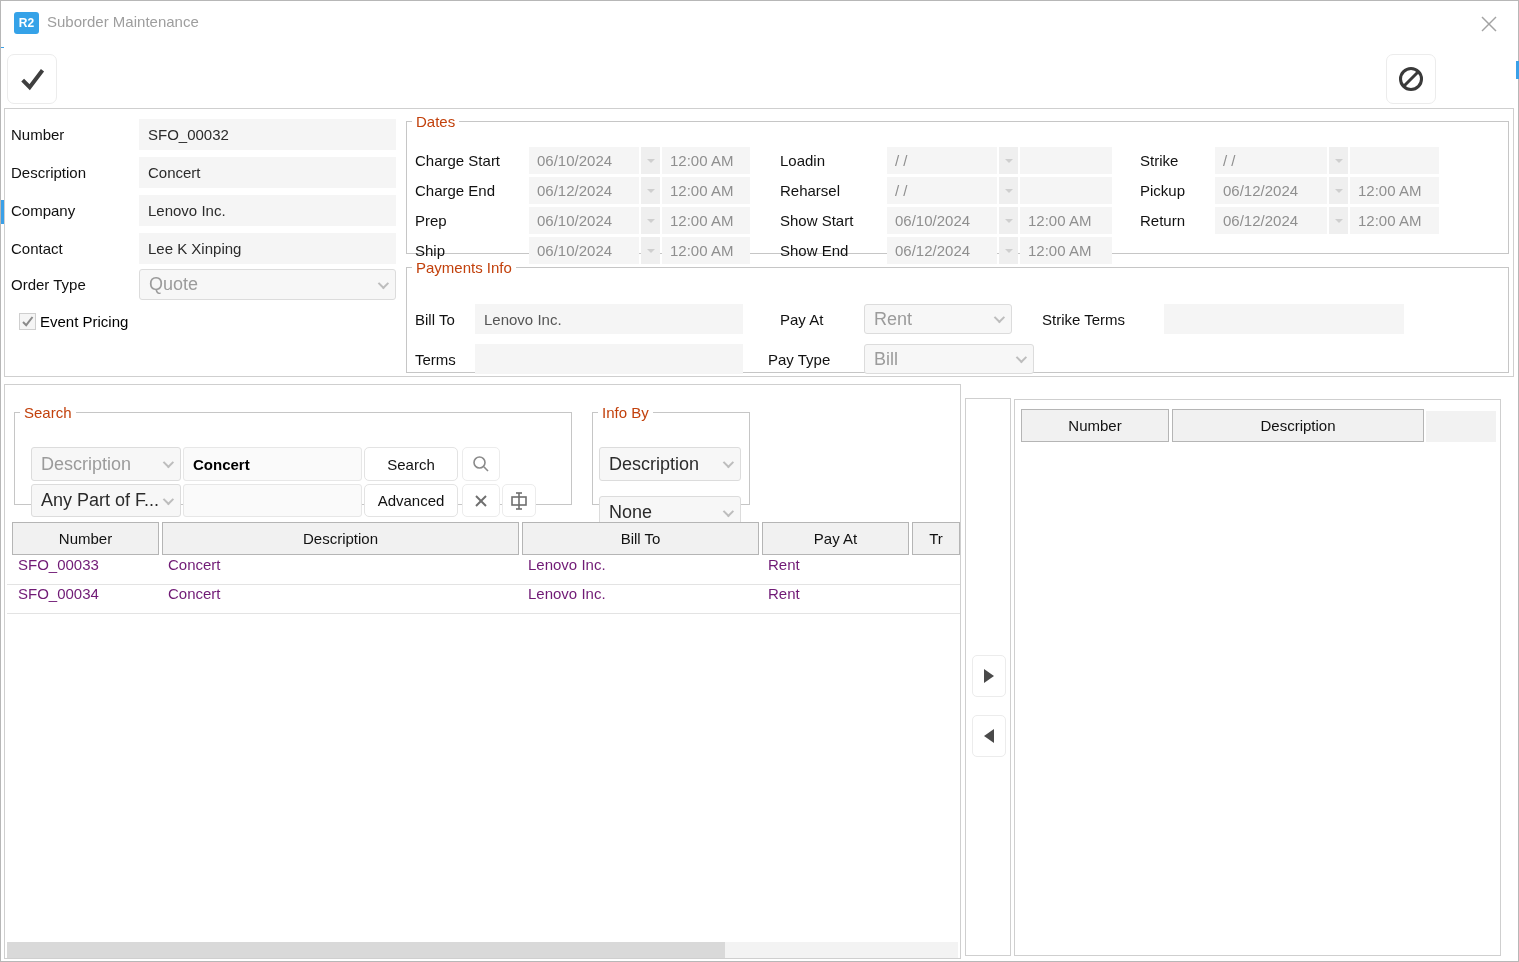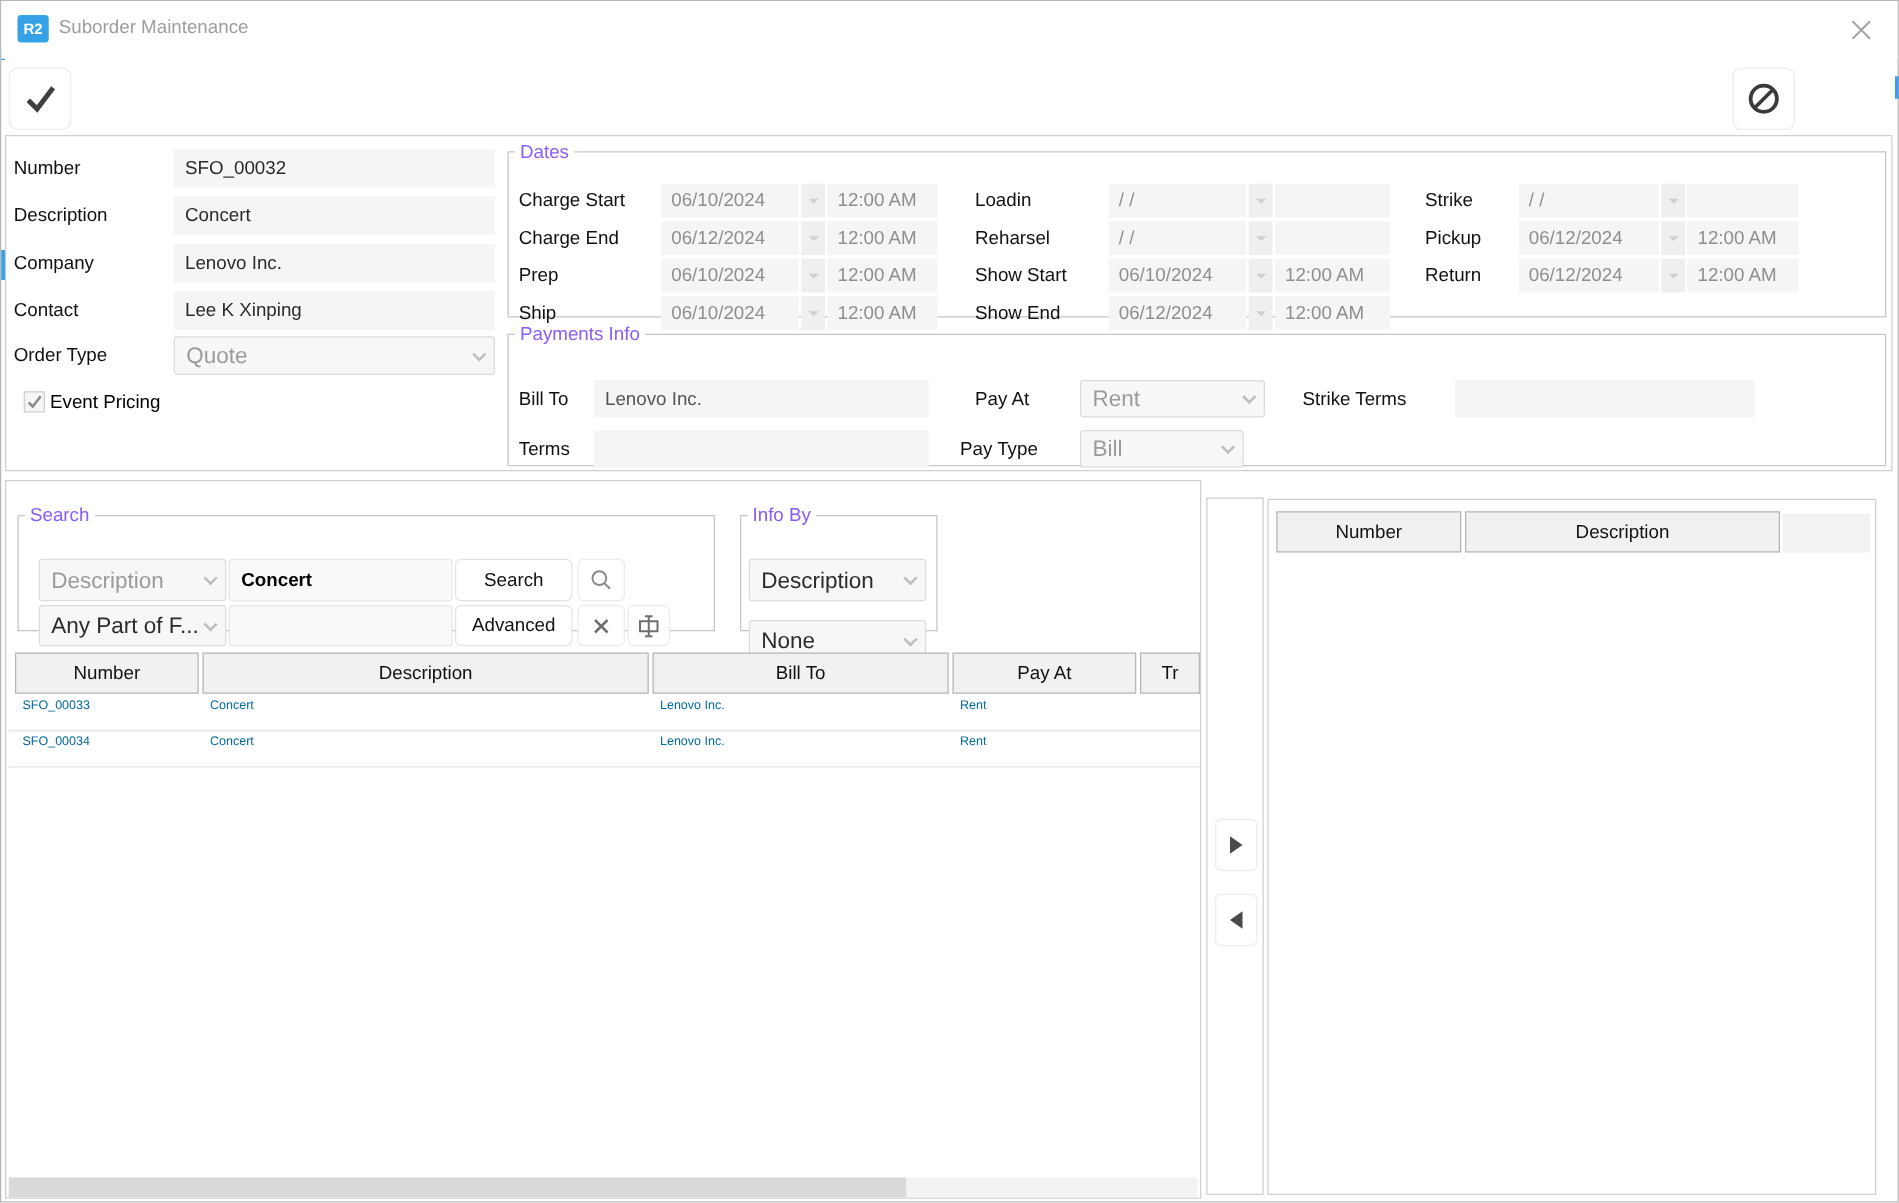--- a/index.html
+++ b/index.html
@@ -13,21 +13,21 @@
   .applogo { position:absolute; left:13px; top:11px; width:25px; height:22px; background:#35a2e8; border-radius:3px; color:#fff; font-weight:bold; font-size:12px; display:flex; align-items:center; justify-content:center; }
   .wintitle { position:absolute; left:46px; top:12px; font-size:15px; color:#9e9e9e; }
   .closebtn { position:absolute; right:14px; top:8px; width:30px; height:30px; display:flex; align-items:center; justify-content:center; cursor:pointer; }
 
   
   .toolbtn { position:absolute; width:50px; height:50px; background:#fff; border:1px solid #ececec; border-radius:7px; display:flex; align-items:center; justify-content:center; }
 
   
   .panel { position:absolute; border:1px solid #cfcfcf; background:#fff; }
   fieldset.gb { position:absolute; border:1px solid #c6c6c6; background:#fff; }
-  fieldset.gb legend { font-size:15px; color:#8b5cf6; padding:0 4px; margin-left:5px;margin-top:25px; }
+  fieldset.gb legend { font-size:15px; color:#c2410c; padding:0 4px; margin-left:5px;margin-top:25px; }
 
   
   .lbl { position:absolute; font-size:15px; color:#111; display:flex; align-items:center; }
   .flat { position:absolute; background:#f5f5f5; font-size:15px; color:#2b2b2b; display:flex; align-items:center; padding:0 9px; }
   .dd { position:absolute; background:#f7f7f7; border:1px solid #dcdcdc; border-radius:3px; font-size:18px; display:flex; align-items:center; justify-content:space-between; padding:0 9px; }
   .dd.gray { color:#9b9b9b; }
   .dd.dark { color:#2b2b2b; }
   .chevron { width:8px; height:8px; border-right:2px solid #bdbdbd; border-bottom:2px solid #bdbdbd; transform:rotate(45deg) translateY(-2px); flex:0 0 auto; }
 
   
@@ -43,21 +43,21 @@
   
   .btn { position:absolute; background:#fff; border:1px solid #e3e3e3; border-radius:5px; font-size:15px; color:#111; display:flex; align-items:center; justify-content:center; cursor:pointer; }
   .iconbtn { position:absolute; background:#fff; border:1px solid #ececec; border-radius:5px; display:flex; align-items:center; justify-content:center; cursor:pointer; }
 
   
   .cb { position:absolute; width:17px; height:17px; background:#f5f5f5; border:1px solid #cfcfcf; display:flex; align-items:center; justify-content:center; }
 
   
   .th { position:absolute; height:33px; background:#f1f1f1; border:1px solid #b5b5b5; font-size:15px; color:#111; display:flex; align-items:center; justify-content:center; overflow:hidden; }
   .trow { position:absolute; left:2px; width:953px; height:29px; border-bottom:1px solid #e3e3e3; }
-  .tcell { position:absolute; top:0; height:17px; font-size:10px; color:#0369a1; display:flex; align-items:center; padding-left:6px; overflow:hidden; }
+  .tcell { position:absolute; top:0; height:17px; font-size:15px; color:#701a75; display:flex; align-items:center; padding-left:6px; overflow:hidden; }
 
   
   .hscroll { position:absolute; background:#f3f3f3; }
   .hthumb { position:absolute; left:0; top:0; height:100%; background:#d9d9d9; }
 
   .sliver { position:absolute; left:0; width:3px; background:#3aa0e8; }
 </style>
 </head>
 <body>
 
@@ -221,21 +221,21 @@
     <div class="lbl" style="left:8px; top:68px; height:30px;">Terms</div>
     <div class="flat" style="left:68px; top:68px; width:268px; height:30px;"></div>
 
     <div class="lbl" style="left:373px; top:28px; height:30px;">Pay At</div>
     <div class="dd gray" style="left:457px; top:28px; width:148px; height:30px;">
       <span>Rent</span>
       <span class="chevron"></span>
     </div>
 
     <div class="lbl" style="left:361px; top:68px; height:30px;">Pay Type</div>
-    <div class="dd gray" style="left:457px; top:68px; width:131px; height:30px;">
+    <div class="dd gray" style="left:457px; top:68px; width:170px; height:30px;">
       <span>Bill</span>
       <span class="chevron"></span>
     </div>
 
     <div class="lbl" style="left:635px; top:28px; height:30px;">Strike Terms</div>
     <div class="flat" style="left:757px; top:28px; width:240px; height:30px;"></div>
   </fieldset>
 
   <div class="panel" style="left:3px; top:383px; width:957px; height:575px; overflow:hidden;">
 

